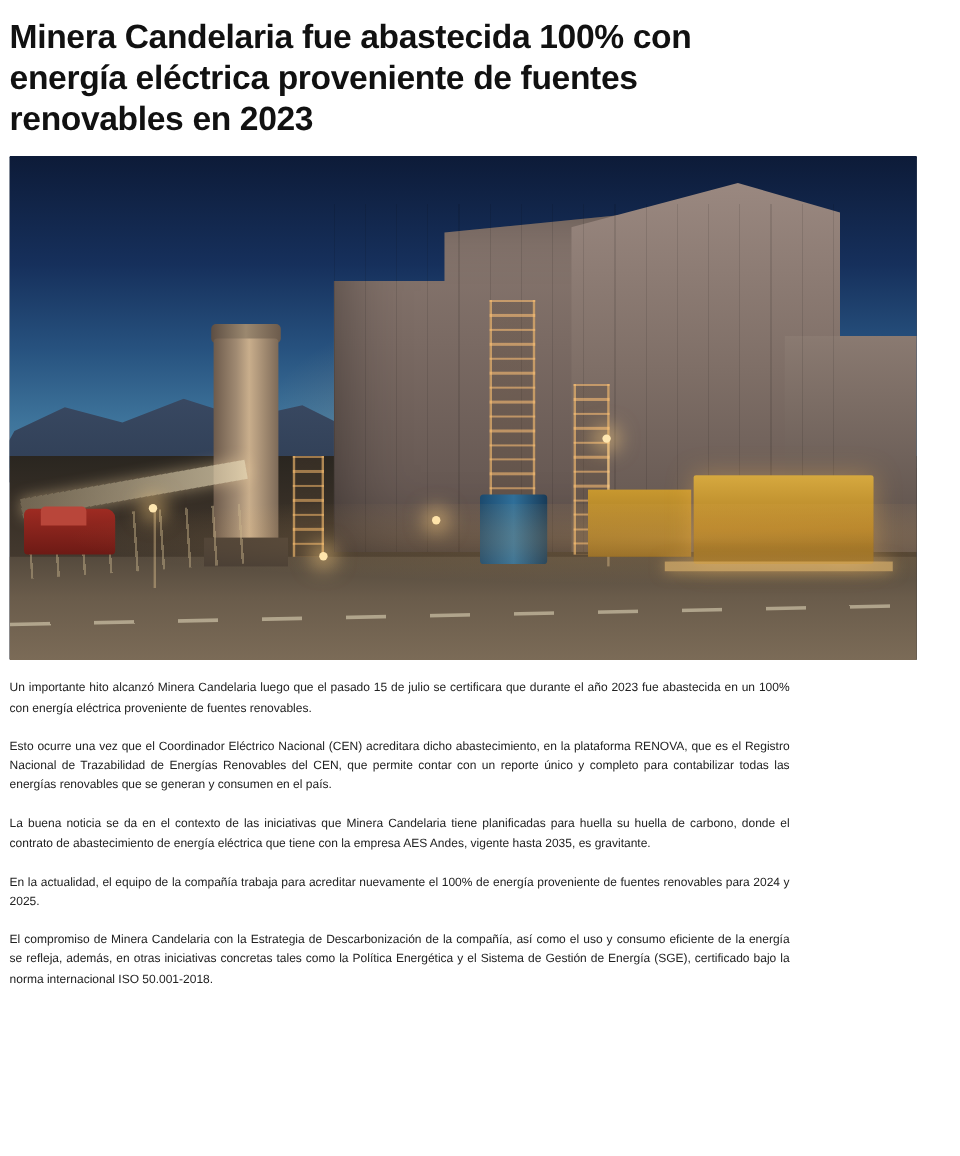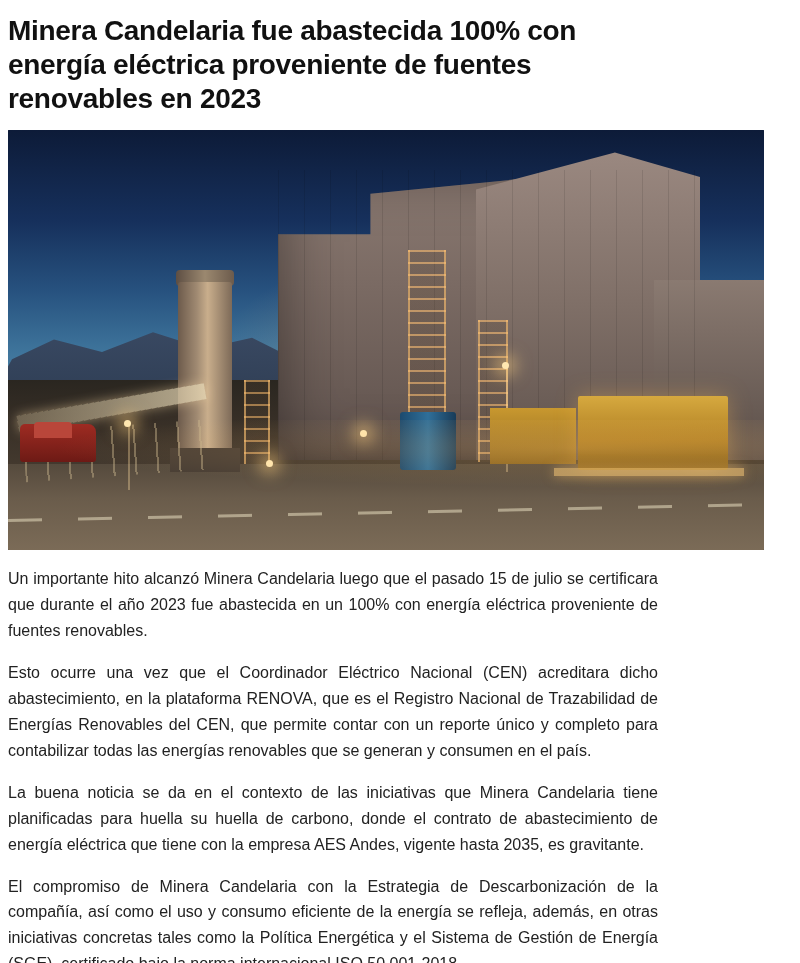--- a/index.html
+++ b/index.html
@@ -220,21 +220,21 @@
   }
   .glow-floor {
     position: absolute;
     left: 0; right: 0; bottom: 60px;
     height: 70px;
     background: radial-gradient(ellipse at 75% 40%, rgba(255,195,110,0.22) 0%, rgba(255,195,110,0) 65%);
   }
   
   .body p {
     margin: 0 0 16px 0;
-    font-size: 16px;
+    font-size: 10px;
     line-height: 1.62;
     color: #222222;
     text-align: justify;
     font-family: "Liberation Sans", sans-serif;
   }
   .body p:last-child { margin-bottom: 11px; }
 </style>
 </head>
 <body>
 
@@ -286,16 +286,17 @@
     <div class="truck"></div>
     <div class="truck-win"></div>
 
     <div class="glow-floor"></div>
   </figure>
 
   <div class="body">
     <p>Un importante hito alcanzó Minera Candelaria luego que el pasado 15 de julio se certificara que durante el año 2023 fue abastecida en un 100% con energía eléctrica proveniente de fuentes renovables.</p>
     <p>Esto ocurre una vez que el Coordinador Eléctrico Nacional (CEN) acreditara dicho abastecimiento, en la plataforma RENOVA, que es el Registro Nacional de Trazabilidad de Energías Renovables del CEN, que permite contar con un reporte único y completo para contabilizar todas las energías renovables que se generan y consumen en el país.</p>
     <p>La buena noticia se da en el contexto de las iniciativas que Minera Candelaria tiene planificadas para huella su huella de carbono, donde el contrato de abastecimiento de energía eléctrica que tiene con la empresa AES Andes, vigente hasta 2035, es gravitante.</p>
+    <p>En la actualidad, el equipo de la compañía trabaja para acreditar nuevamente el 100% de energía proveniente de fuentes renovables para 2024 y 2025.</p>
     <p>El compromiso de Minera Candelaria con la Estrategia de Descarbonización de la compañía, así como el uso y consumo eficiente de la energía se refleja, además, en otras iniciativas concretas tales como la Política Energética y el Sistema de Gestión de Energía (SGE), certificado bajo la norma internacional ISO 50.001-2018.</p>
   </div>
 
 </div>
 
 </body></html>

